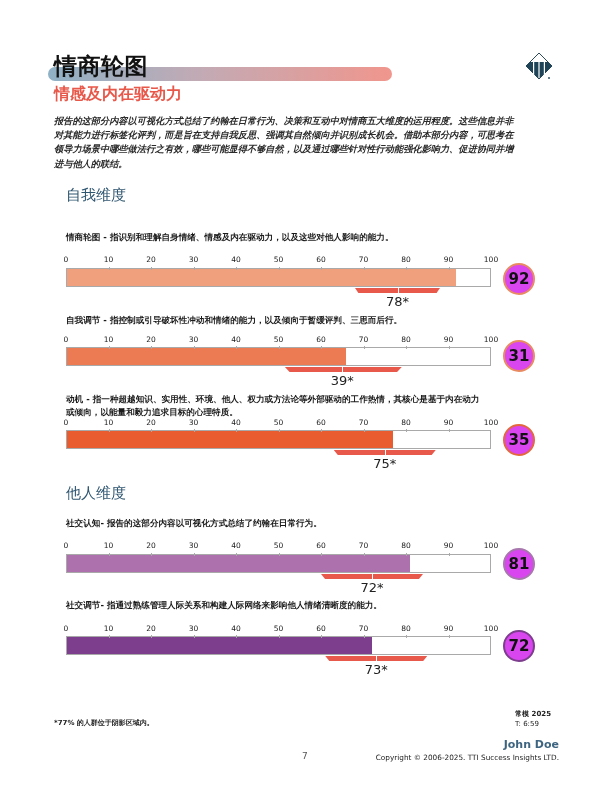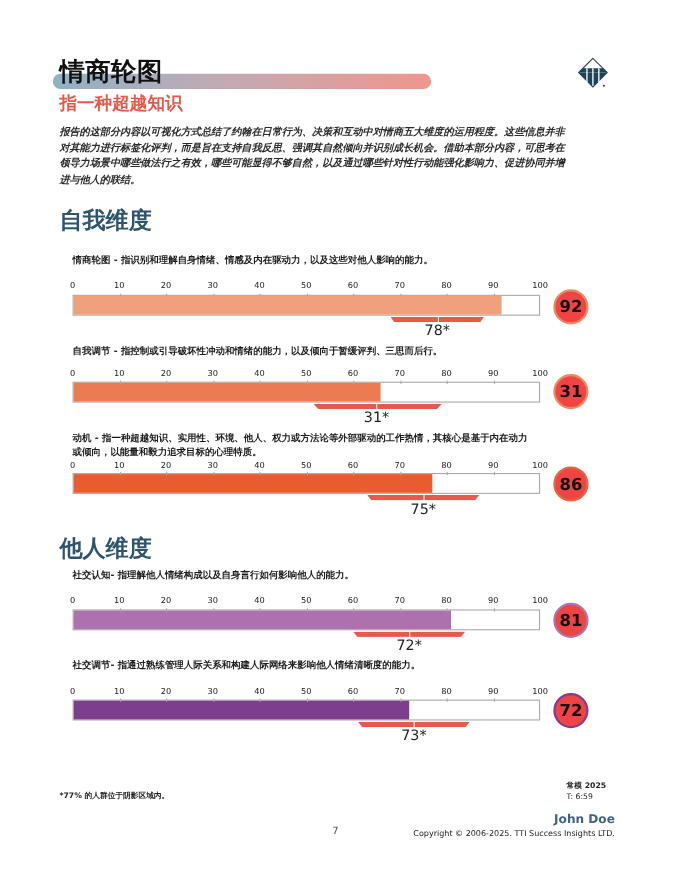--- a/index.html
+++ b/index.html
@@ -20,21 +20,21 @@
     line-height: 20px;
   }
   .logo { position: absolute; left: 524px; top: 52px; width: 30px; height: 30px; }
 
   .intro {
     position: absolute; left: 54px; top: 114px; width: 468px;
     font-size: 9.2px; line-height: 14.2px; font-style: italic; font-weight: bold; color: #2a2a2a;
   }
 
   .section-title {
-    position: absolute; left: 54px; font-size: 21px; font-weight: bold; color: #2e5570;
+    position: absolute; left: 66px; font-size: 15px; font-weight: normal; color: #2e5570;
   }
   .item-desc {
     position: absolute; left: 66px; width: 420px; font-size: 8.6px; line-height: 13px; font-weight: bold; color: #1a1a1a;
   }
   .scale { position: absolute; left: 66px; width: 425px; height: 12px; }
   .tick-label {
     position: absolute; top: 0; font-size: 7.5px; color: #1a1a1a; transform: translateX(-50%); white-space: nowrap;
   }
   .track {
     position: absolute; left: 66px; width: 425px; height: 19px;
@@ -43,38 +43,38 @@
   .fill { position: absolute; left: 0; top: 0; bottom: 0; }
   .tickmark { position: absolute; top: -2px; width: 1px; height: 3px; background: #aaa; }
   .band {
     position: absolute; height: 5px; background: #e8594c;
     clip-path: polygon(0 0, 100% 0, 96% 100%, 4% 100%);
   }
   .band-split { position: absolute; top: 0; width: 1px; height: 5px; background: #fff; }
   .avg-label { position: absolute; font-size: 13px; color: #222; transform: translateX(-50%); white-space: nowrap; }
   .score-circle {
     position: absolute; left: 503px; width: 32px; height: 32px; border-radius: 50%;
-    border: 2px solid #e98b62; background: #ef4444;
+    border: 2px solid #e98b62; background: #d946ef;
     display: flex; align-items: center; justify-content: center;
     font-size: 15px; font-weight: bold; color: #111;
   }
 
   .footnote { position: absolute; left: 54px; top: 718px; font-size: 7px; font-weight: bold; color: #222; }
   .norm { position: absolute; right: 61px; top: 709px; font-size: 7px; font-weight: bold; color: #222; line-height: 10px; }
   .norm .t { font-weight: normal; }
   .person { position: absolute; right: 53px; top: 738px; font-size: 11px; font-weight: bold; color: #3d6480; }
   .copyright { position: absolute; right: 53px; top: 753px; font-size: 7.3px; color: #222; }
   .page-num { position: absolute; left: 302px; top: 751px; font-size: 9px; color: #555; }
 </style>
 </head>
 <body>
 
 <div class="title-bar"></div>
 <div class="page-title">情商轮图</div>
-<div class="subtitle">指一种超越知识</div>
+<div class="subtitle">情感及内在驱动力</div>
 <svg class="logo" viewBox="0 0 30 30">
   <polygon points="15,1 28,14 15,27 2,14" fill="#fff" stroke="#2d4a5c" stroke-width="1"></polygon>
   <polygon points="2,14 28,14 15,27" fill="#1f4457"></polygon>
   <polygon points="6,10 24,10 28,14 2,14" fill="#1f4457"></polygon>
   <rect x="9" y="10" width="1.2" height="13" fill="#fff"></rect>
   <rect x="14.4" y="10" width="1.2" height="16" fill="#fff"></rect>
   <rect x="19.8" y="10" width="1.2" height="13" fill="#fff"></rect>
   <circle cx="25" cy="26" r="0.9" fill="#1f4457"></circle>
 </svg>
 
@@ -135,21 +135,21 @@
       <div class="tickmark" style="left: 169px;"></div>
       <div class="tickmark" style="left: 211.5px;"></div>
       <div class="tickmark" style="left: 254px;"></div>
       <div class="tickmark" style="left: 296.5px;"></div>
       <div class="tickmark" style="left: 339px;"></div>
       <div class="tickmark" style="left: 381.5px;"></div>
     </div>
     <div class="band" style="top: 367px; left: 284.875px; width: 116.875px; background: rgb(232, 89, 76);">
       <div class="band-split" style="left: 57.375px;"></div>
     </div>
-    <div class="avg-label" style="top: 373px; left: 342.25px;">31*</div>
+    <div class="avg-label" style="top: 373px; left: 342.25px;">39*</div>
     <div class="score-circle" style="top: 340px; border-color: rgb(233, 139, 98);">31</div>
     <div class="item-desc" style="top: 393px;">动机 - 指一种超越知识、实用性、环境、他人、权力或方法论等外部驱动的工作热情，其核心是基于内在动力或倾向，以能量和毅力追求目标的心理特质。</div>
     <div class="scale" style="top: 418px;">
       <span class="tick-label" style="left: 0px;">0</span>
       <span class="tick-label" style="left: 42.5px;">10</span>
       <span class="tick-label" style="left: 85px;">20</span>
       <span class="tick-label" style="left: 127.5px;">30</span>
       <span class="tick-label" style="left: 170px;">40</span>
       <span class="tick-label" style="left: 212.5px;">50</span>
       <span class="tick-label" style="left: 255px;">60</span>
@@ -167,23 +167,23 @@
       <div class="tickmark" style="left: 211.5px;"></div>
       <div class="tickmark" style="left: 254px;"></div>
       <div class="tickmark" style="left: 296.5px;"></div>
       <div class="tickmark" style="left: 339px;"></div>
       <div class="tickmark" style="left: 381.5px;"></div>
     </div>
     <div class="band" style="top: 450px; left: 333.75px; width: 102px; background: rgb(232, 89, 76);">
       <div class="band-split" style="left: 51px;"></div>
     </div>
     <div class="avg-label" style="top: 456px; left: 384.75px; text-align: right;">75*</div>
-    <div class="score-circle" style="top: 424px; border-color: rgb(227, 104, 61);">86</div>
+    <div class="score-circle" style="top: 424px; border-color: rgb(227, 104, 61);">35</div>
     <div class="section-title" style="top: 484px;">他人维度</div>
-    <div class="item-desc" style="top: 517px;">社交认知- 指理解他人情绪构成以及自身言行如何影响他人的能力。</div>
+    <div class="item-desc" style="top: 517px;">社交认知- 报告的这部分内容以可视化方式总结了约翰在日常行为。</div>
     <div class="scale" style="top: 541px;">
       <span class="tick-label" style="left: 0px;">0</span>
       <span class="tick-label" style="left: 42.5px;">10</span>
       <span class="tick-label" style="left: 85px;">20</span>
       <span class="tick-label" style="left: 127.5px;">30</span>
       <span class="tick-label" style="left: 170px;">40</span>
       <span class="tick-label" style="left: 212.5px;">50</span>
       <span class="tick-label" style="left: 255px;">60</span>
       <span class="tick-label" style="left: 297.5px;">70</span>
       <span class="tick-label" style="left: 340px;">80</span>

